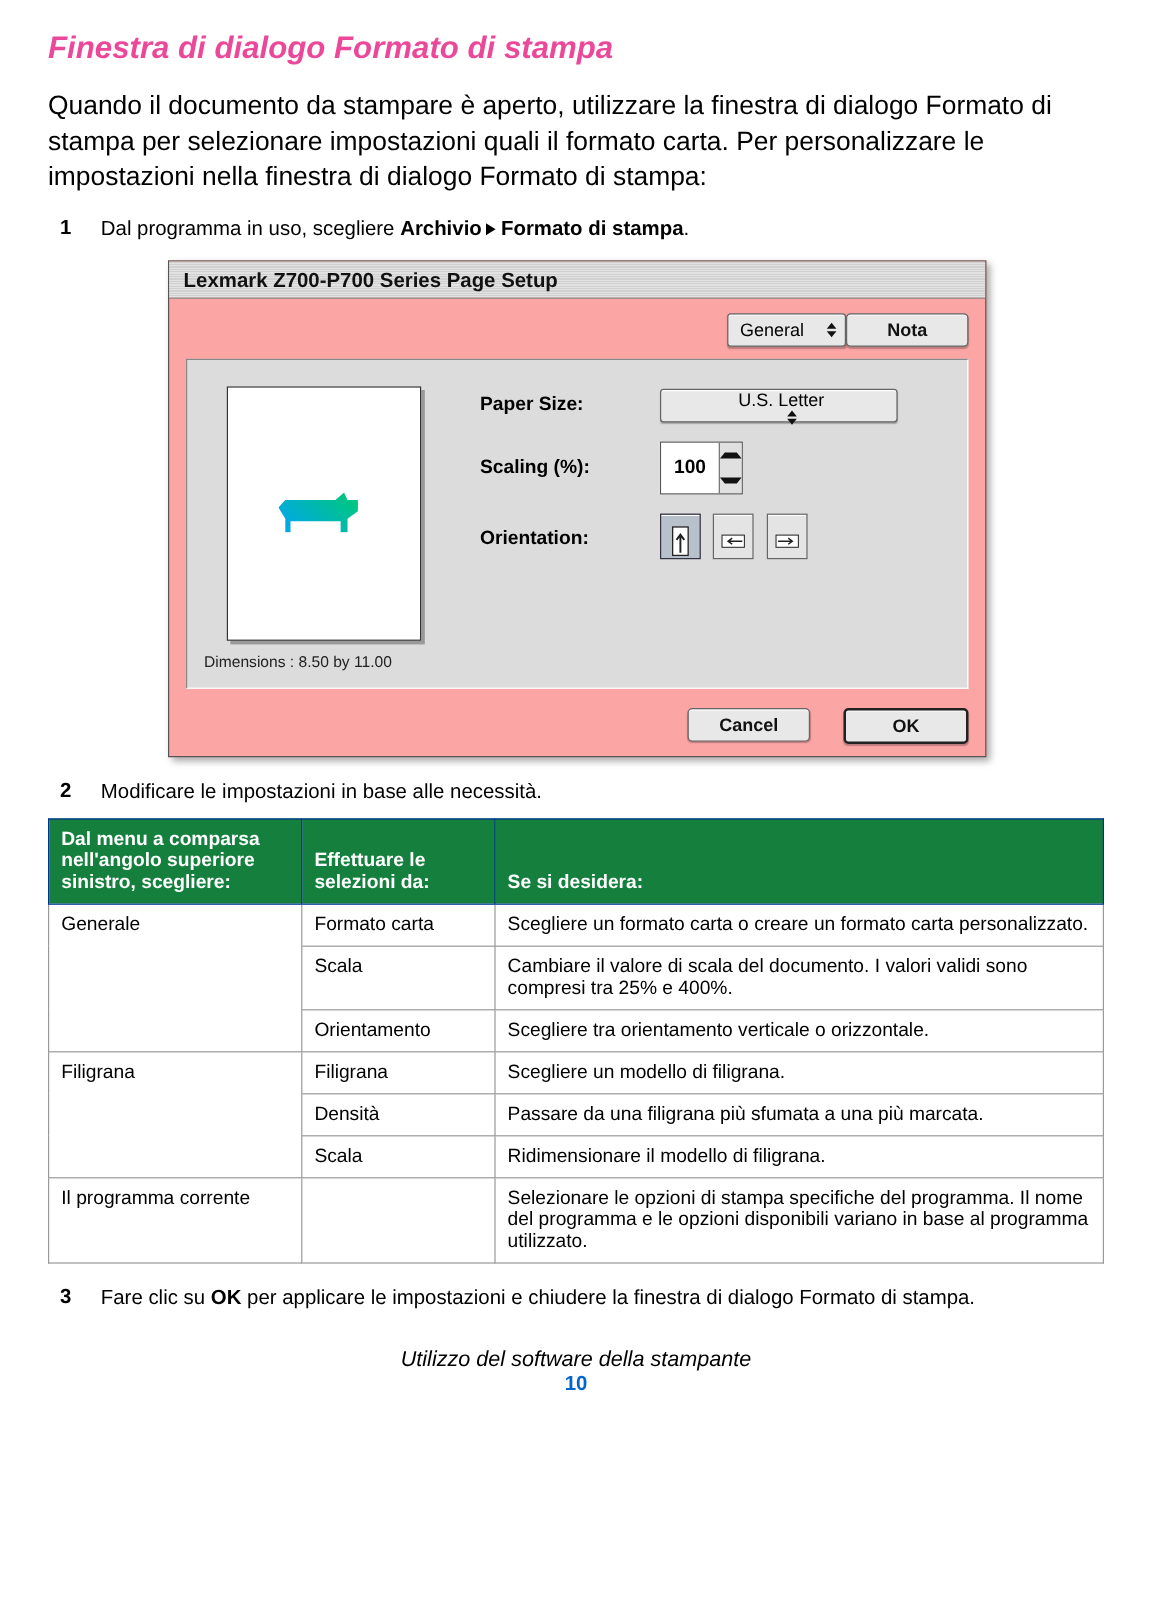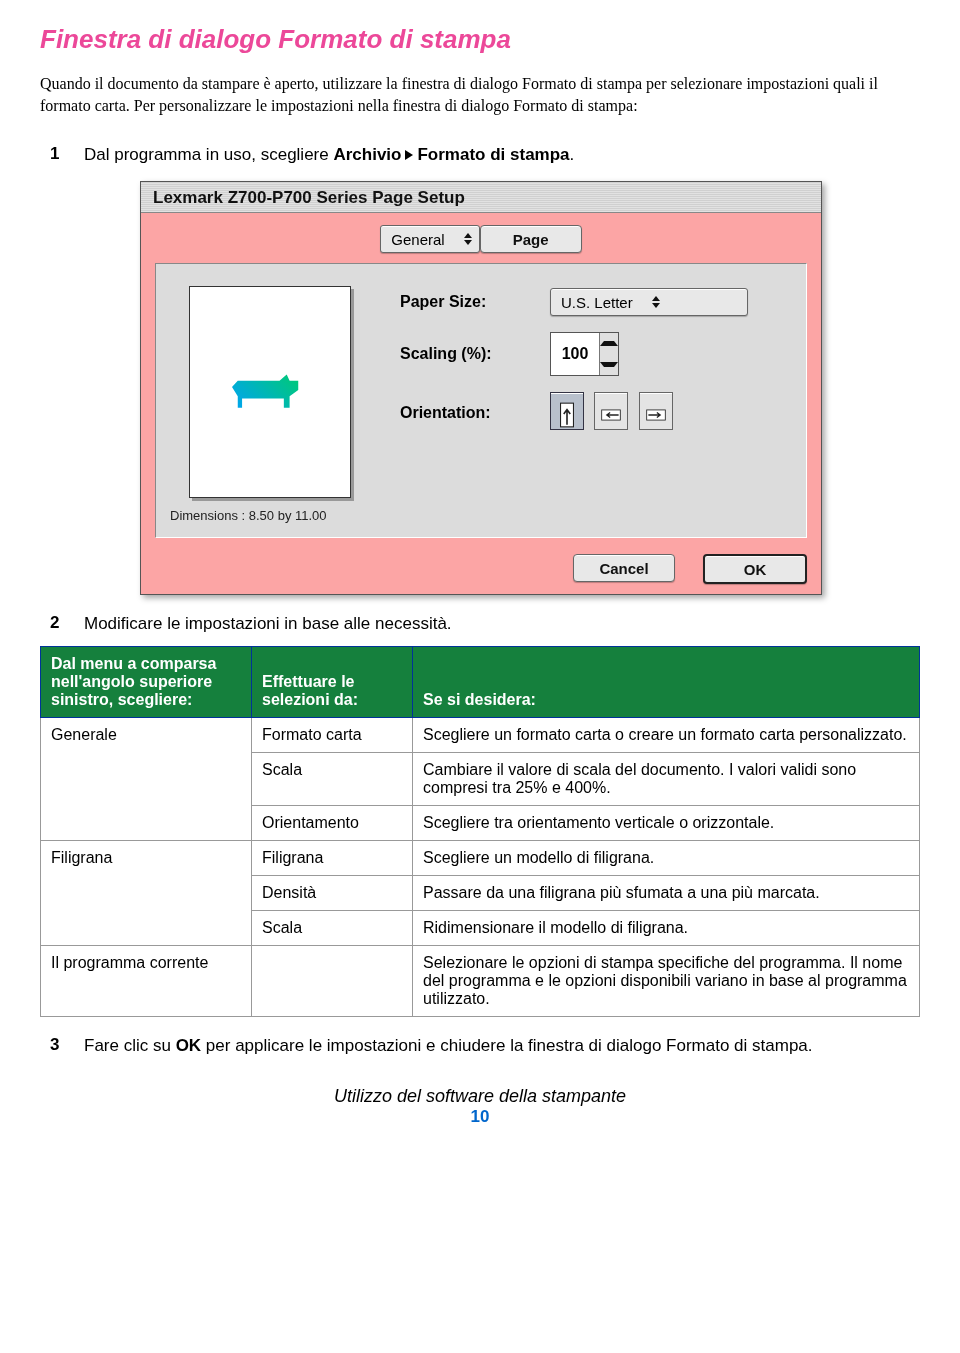--- a/index.html
+++ b/index.html
@@ -14,24 +14,23 @@
     padding: 24px 40px 20px 40px;
   }
   h1.title {
     color: #ec4899;
     font-style: italic;
     font-weight: bold;
     font-size: 26px;
     margin: 0 0 18px 0;
   }
   p.body {
-    font-size: 16px;
+    font-size: 22px;
     line-height: 1.35;
-    margin: 0 0 28px 0;
-    font-family: Liberation Serif, serif;
+    margin: 0 0 18px 0;
   }
   .step-row {
     display: flex;
     margin-bottom: 8px;
   }
   .step-num {
     font-weight: bold;
     font-size: 17px;
     width: 34px;
     flex: 0 0 34px;
@@ -72,21 +71,21 @@
   .dialog-title {
     font-weight: bold;
     font-size: 17px;
     color: #111;
   }
   .dialog-body {
     padding: 12px 14px 10px 14px;
   }
   .dialog-top-row {
     display: flex;
-    justify-content: center;
+    justify-content: flex-end;
     margin-bottom: 10px;
   }
   .combo {
     display: inline-flex;
     align-items: center;
     height: 26px;
     background: #e8e8e8;
     border: 1px solid #666;
     border-radius: 3px;
     box-shadow: inset 0 1px 0 #fff, 0 1px 1px rgba(0,0,0,0.25);
@@ -273,34 +272,34 @@
       </div>
       <div class="dialog-body">
         <div class="dialog-top-row">
           <div class="combo">
             <span>General</span>
             <span class="updn">
                 <span class="up"></span>
                 <span class="dn"></span>
               </span>
           </div>
-          <div class="btn">Page</div>
+          <div class="btn">Nota</div>
         </div>
 
         <div class="dialog-inset">
           <div class="preview-col">
             <div class="preview-page">
               <div class="dog"></div>
             </div>
             <div class="dim-text">Dimensions : 8.50 by 11.00</div>
           </div>
           <div class="fields-col">
             <div class="field-row">
               <div class="field-label">Paper Size:</div>
-              <div class="combo" style="min-width:180px;">
+              <div class="combo" style="min-width:180px;flex-direction:column;">
                 <span>U.S. Letter</span>
                 <span class="updn">
                     <span class="up"></span>
                     <span class="dn"></span>
                   </span>
               </div>
             </div>
             <div class="field-row">
               <div class="field-label">Scaling (%):</div>
               <div class="spin-input">

